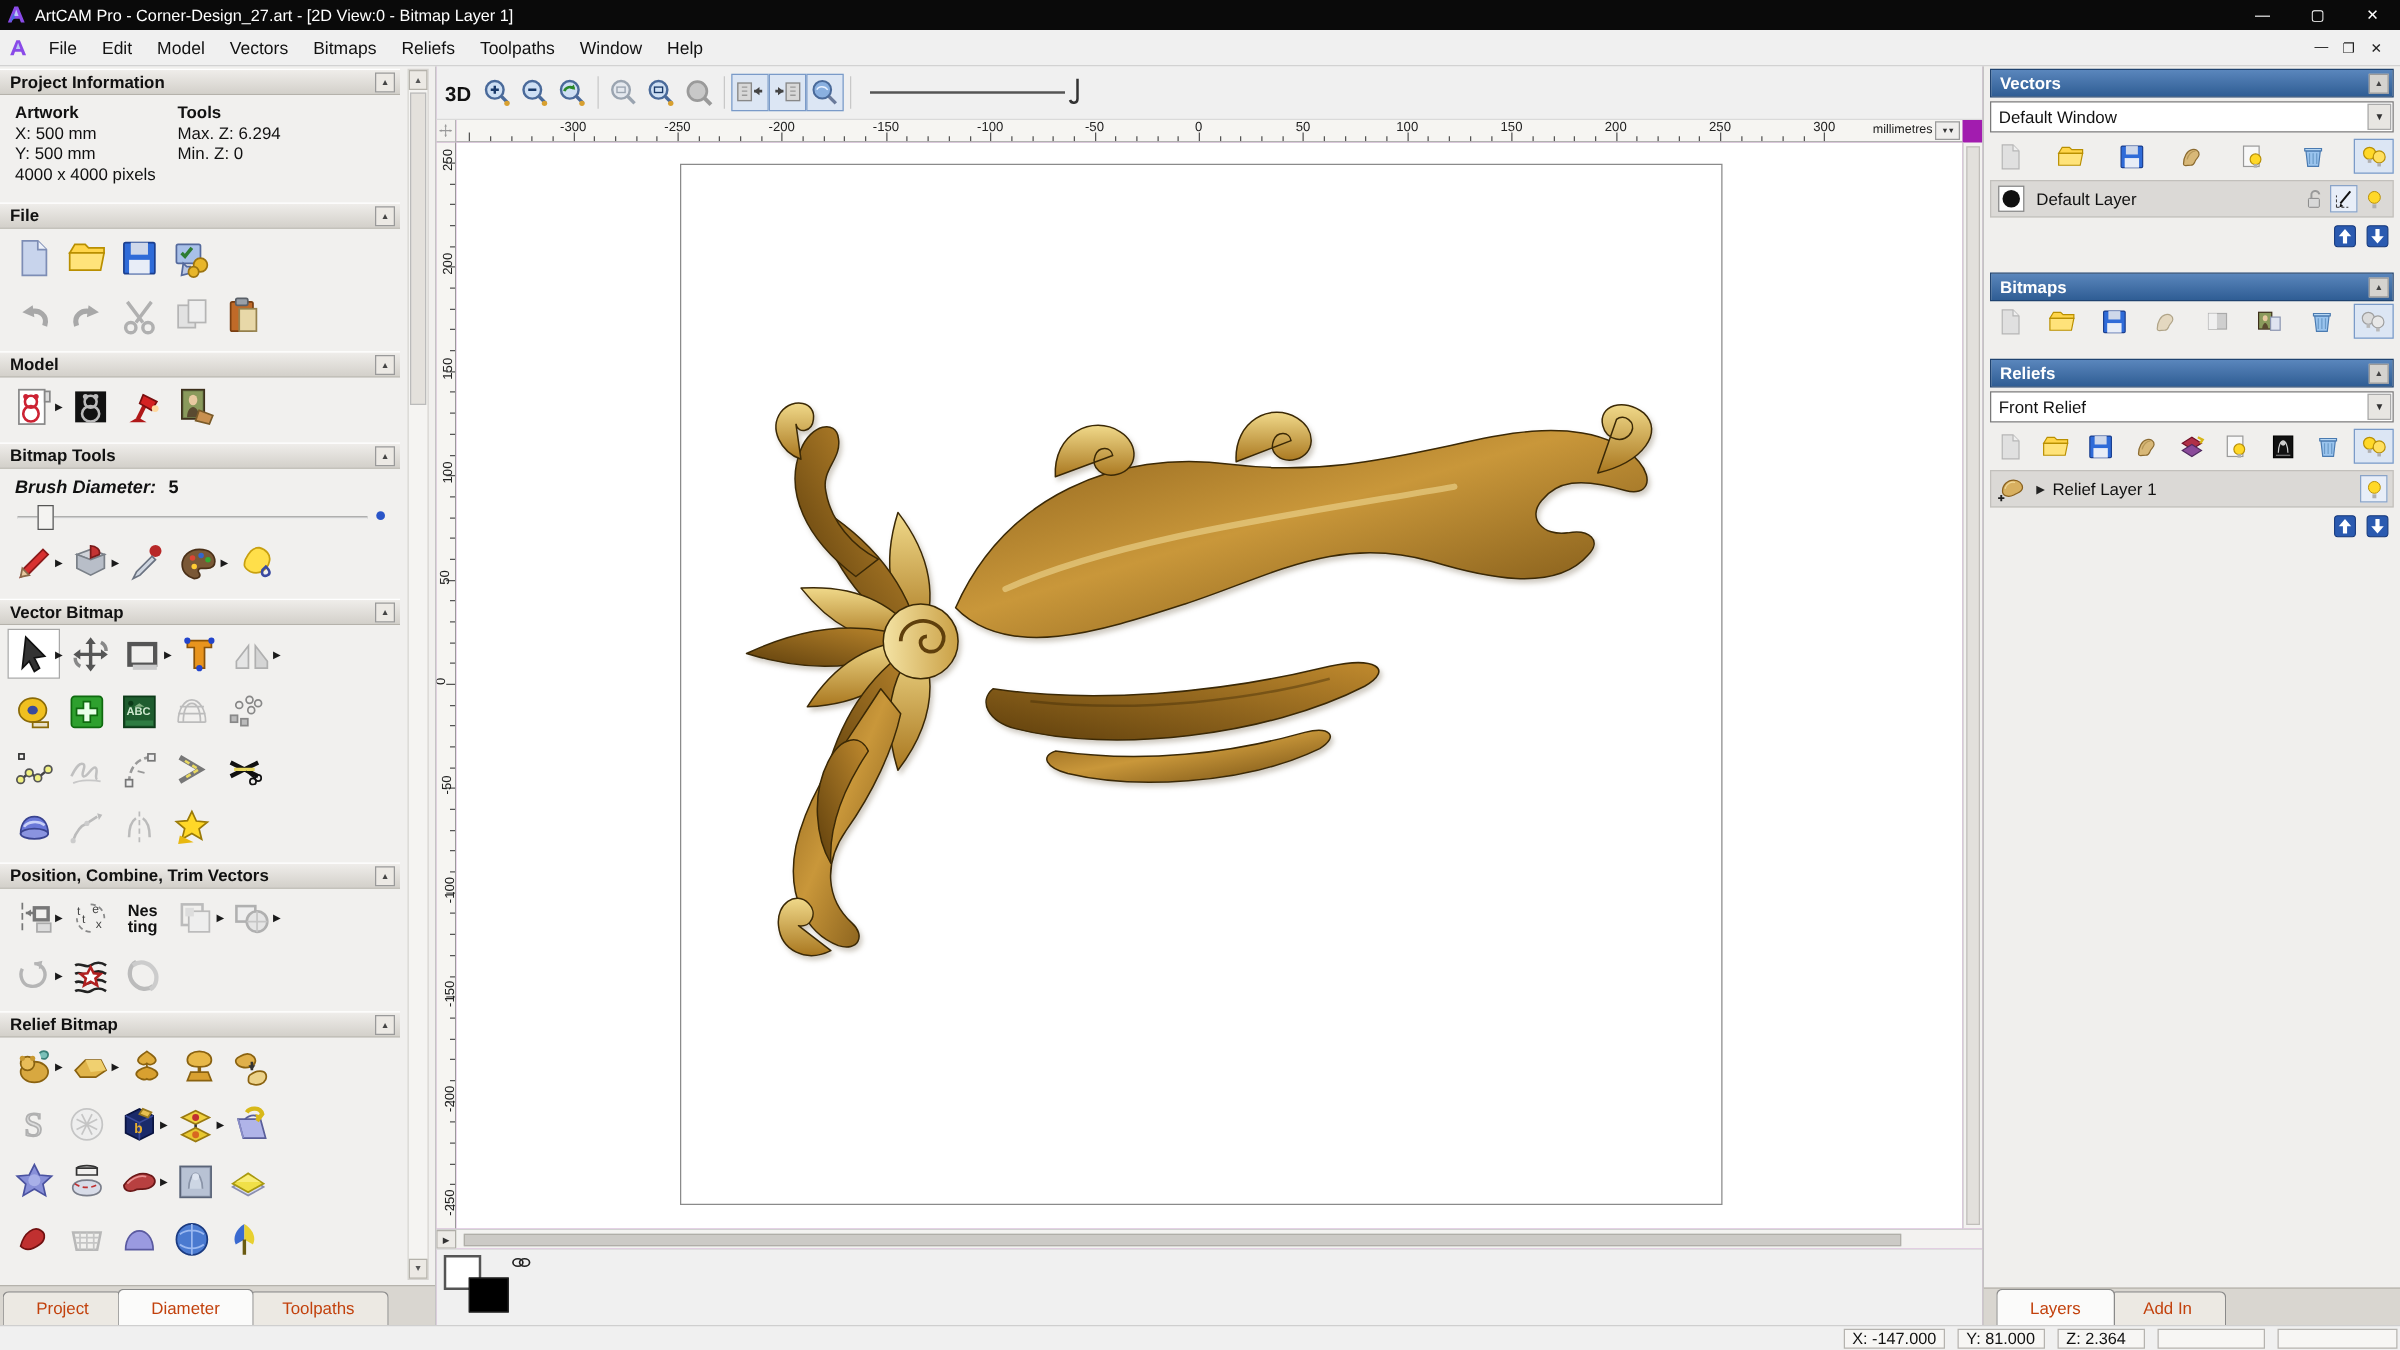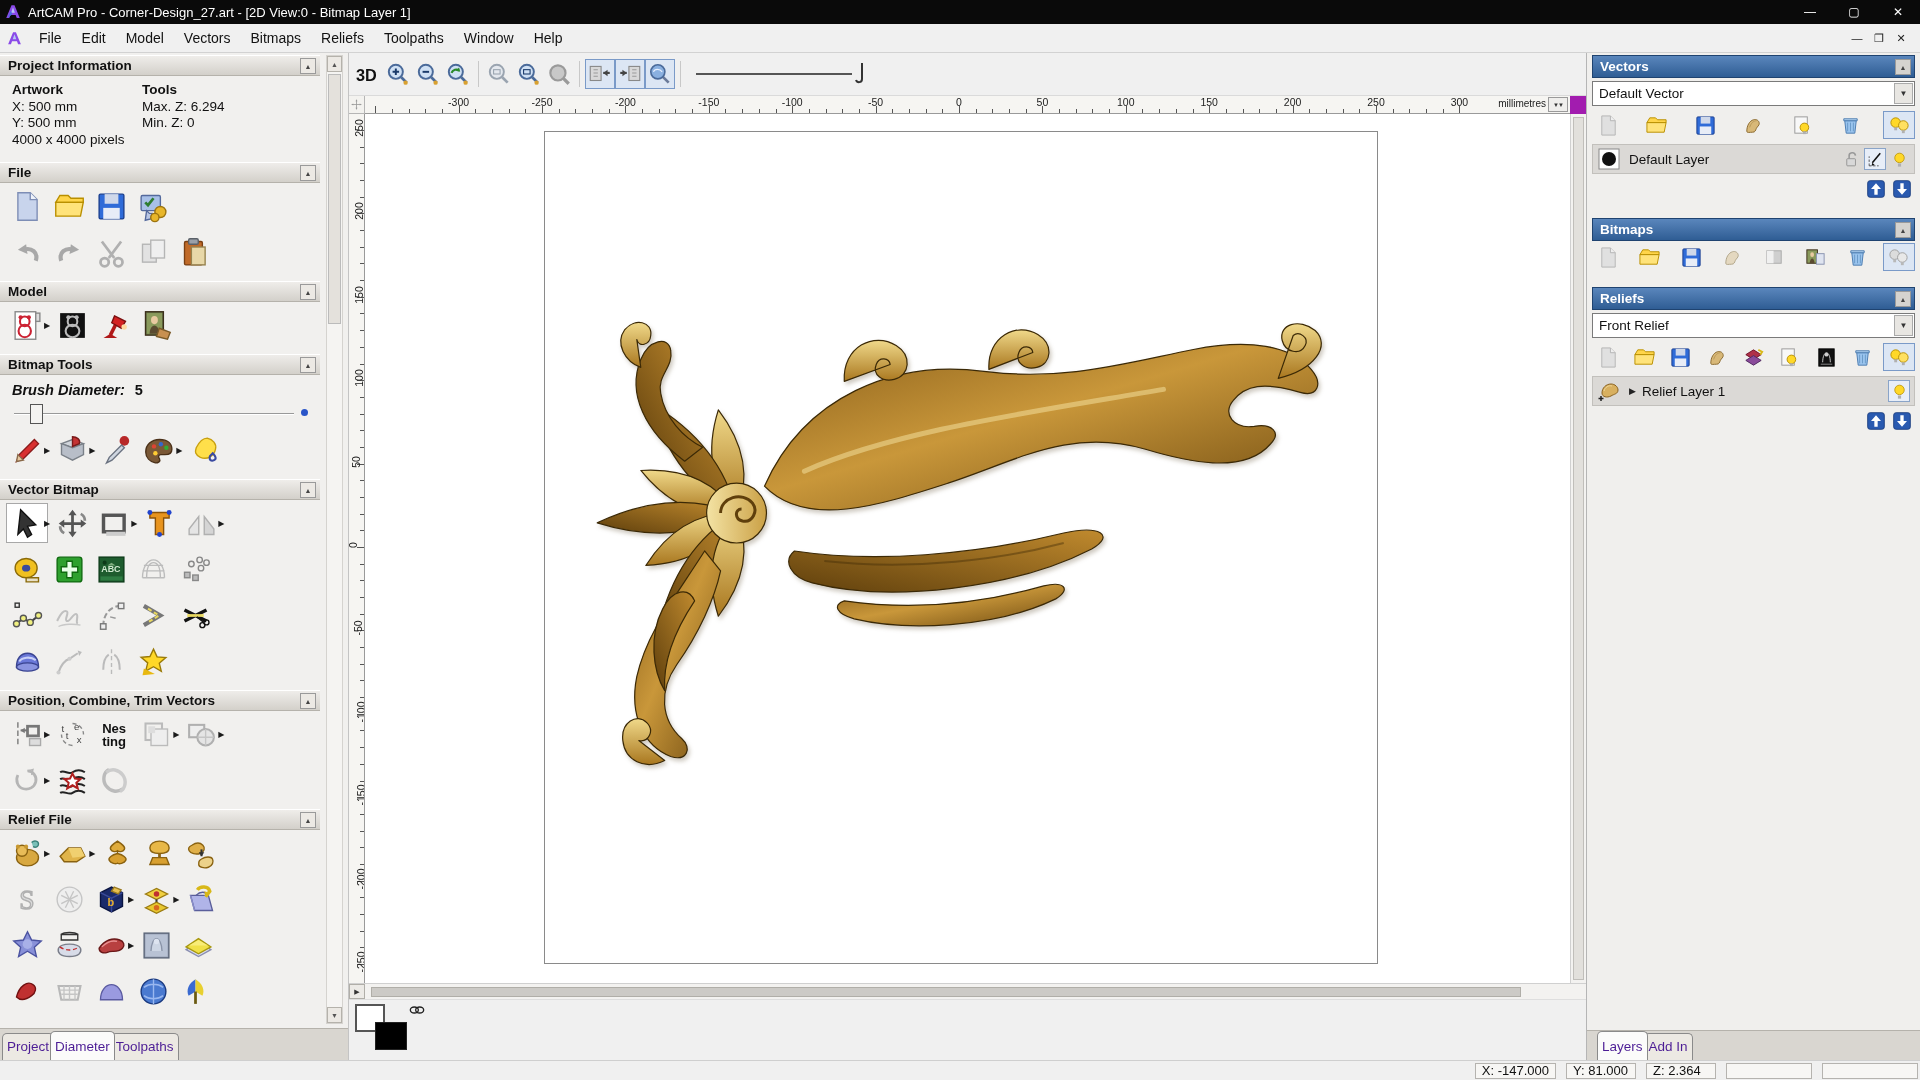--- a/index.html
+++ b/index.html
@@ -35,21 +35,21 @@
   .brush-label{font-style:italic;font-weight:bold;font-size:14.5px;color:#111}
   .brush-slider{position:relative;height:22px;margin-top:4px}
   .brush-track{position:absolute;left:2px;right:14px;top:10px;height:2px;background:#999;border-bottom:1px solid #fff}
   .brush-handle{position:absolute;left:18px;top:1px;width:13px;height:20px;background:#f4f3f1;border:1px solid #555}
   .brush-dot{position:absolute;right:0;top:6px;width:7px;height:7px;background:#2a55c8;border-radius:50%}
   .lp-scroll{position:absolute;top:2px;right:5px;width:17px;bottom:36px;background:#f5f4f2;border:1px solid #d5d3cf}
   .lp-scroll .sb-btn{position:absolute;left:0;right:0;height:16px;background:#ece9e4;border:1px solid #b5b2ab;display:flex;align-items:center;justify-content:center;font-size:7px;color:#555}
   .sb-up{top:0}.sb-dn{bottom:0}
   .sb-thumb{position:absolute;left:1px;right:1px;top:18px;height:250px;background:#e4e1dc;border:1px solid #bbb}
   .lp-tabs{position:absolute;left:0;right:0;bottom:0;height:32px;background:#d9d6d0;display:flex;align-items:flex-end;padding-left:2px;border-top:1px solid #b5b2ab}
-  .ptab{border:1px solid #8a8a8a;border-bottom:none;border-radius:5px 5px 0 0;padding:5px 4px 6px;background:#ece9e3;font-size:13.5px;color:#4c1d95;margin-right:-4px;position:relative}
+  .ptab{border:1px solid #8a8a8a;border-bottom:none;border-radius:5px 5px 0 0;padding:5px 26px 6px;background:#ece9e3;font-size:13.5px;color:#c2410c;margin-right:-4px;position:relative}
   .ptab.active{background:#fbfbfa;z-index:2;padding-top:7px}
   
   .canvas-area{position:absolute;top:52px;left:349px;right:334px;bottom:20px;background:#a21caf}
   .c-toolbar{position:absolute;top:0;left:0;right:0;height:44px;display:flex;align-items:center;padding-left:4px;background:#f0f0f0;border-bottom:1px solid #dadada}
   .c-toolbar .tool{width:30px;height:30px}
   .c-toolbar .tool svg{width:26px;height:26px}
   .tb-sep{width:1px;height:26px;background:#c8c8c8;margin:0 5px}
   .fade-slider{position:relative;width:170px;height:30px;margin-left:10px}
   .fade-line{position:absolute;left:0;right:14px;top:14px;height:2px;background:#555}
   .fade-handle{position:absolute;right:0;top:3px;width:12px;height:24px}
@@ -559,21 +559,21 @@
             <svg viewBox="0 0 24 24">
               <path d="M8 4c-4 2-5 8-2 12s8 5 12 2" fill="none" stroke="#bbb" stroke-width="2.5"></path>
               <path d="M16 20c4-2 5-8 2-12S10 3 6 6" fill="none" stroke="#ccc" stroke-width="2.5"></path>
             </svg>
           </div>
         </div>
     </div>
 
     <div class="section">
       <div class="section-h">
-          <span>Relief File</span>
+          <span>Relief Bitmap</span>
         <div class="collapse-btn">▲</div>
         </div>
       <div class="icon-row">
           <div class="tool">
             <svg viewBox="0 0 24 24">
               <ellipse cx="12" cy="15" rx="8" ry="6" fill="#d8a840" stroke="#8a6210"></ellipse>
               <circle cx="8" cy="10" r="4" fill="#e8bc58" stroke="#8a6210"></circle>
               <circle cx="5" cy="7" r="1.5" fill="#c89830"></circle>
               <circle cx="11" cy="7" r="1.5" fill="#c89830"></circle>
               <path d="M15 4c2-2 5-1 5 1s-2 3-4 2" fill="#7ac0b8" stroke="#3a8078"></path>
@@ -1050,21 +1050,21 @@
   </div>
 </div>
 
 <div class="right-panel">
   <div class="rp-block">
     <div class="rp-h">
         <span>Vectors</span>
       <div class="collapse-btn">▲</div>
       </div>
     <div class="dropdown">
-      <span>Default Vector</span>
+      <span>Default Window</span>
       <div class="dd-btn">▼</div>
     </div>
     <div class="rp-tools">
         <div class="tool disabled">
           <svg viewBox="0 0 24 24">
             <path d="M5 2h9l5 5v15H5z" fill="#e0e0e0" stroke="#b5b5b5"></path>
             <path d="M14 2v5h5" fill="#efefef" stroke="#b5b5b5"></path>
           </svg>
         </div>
         <div class="tool">

